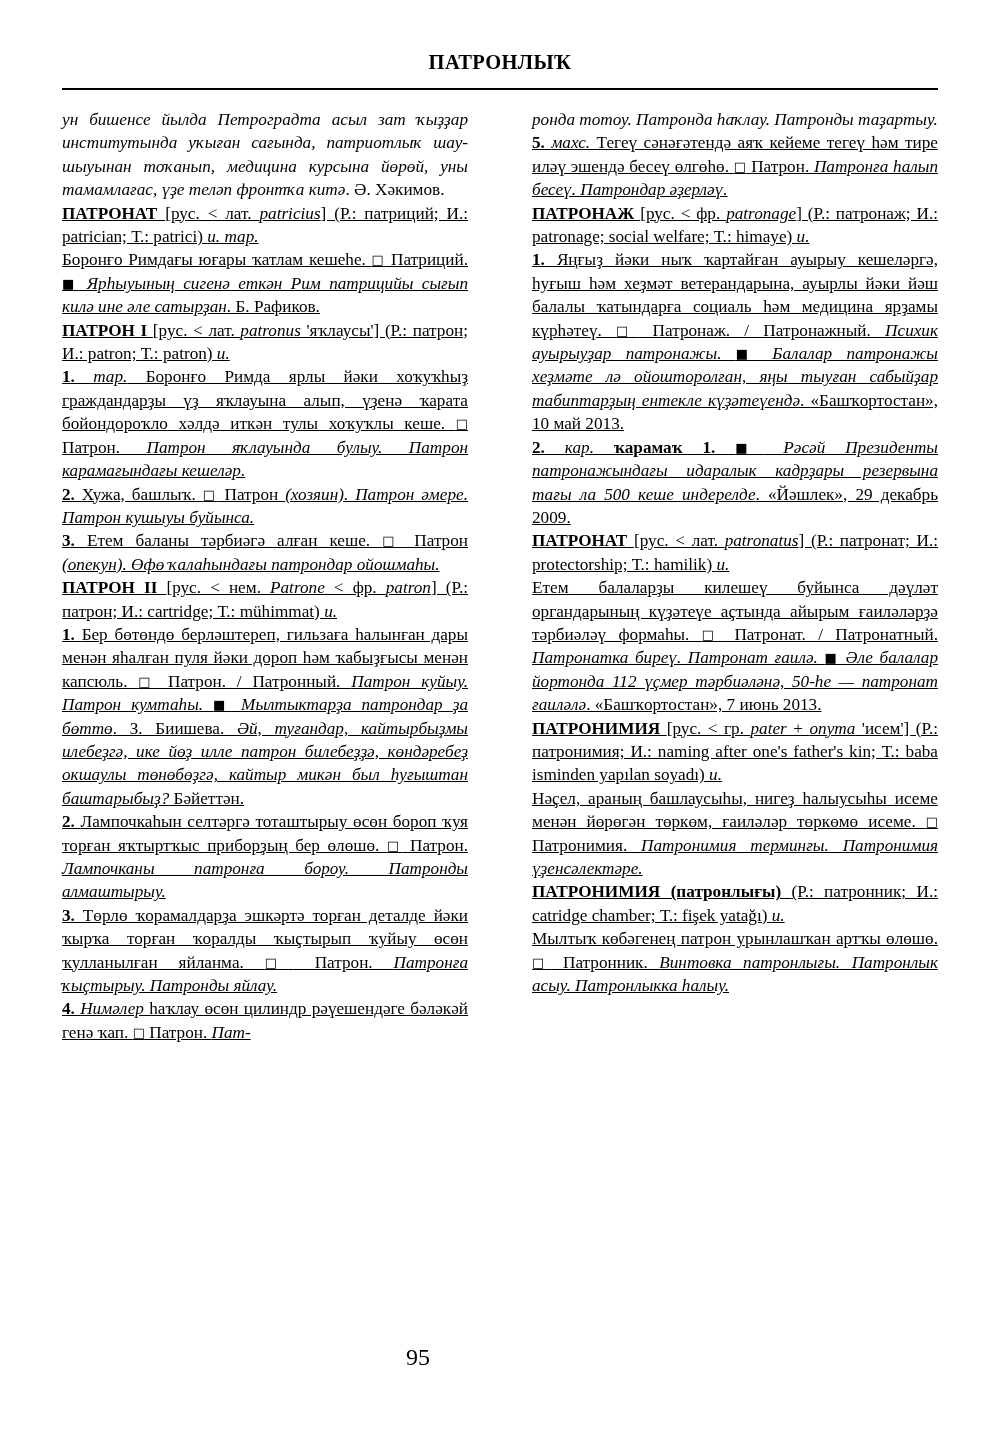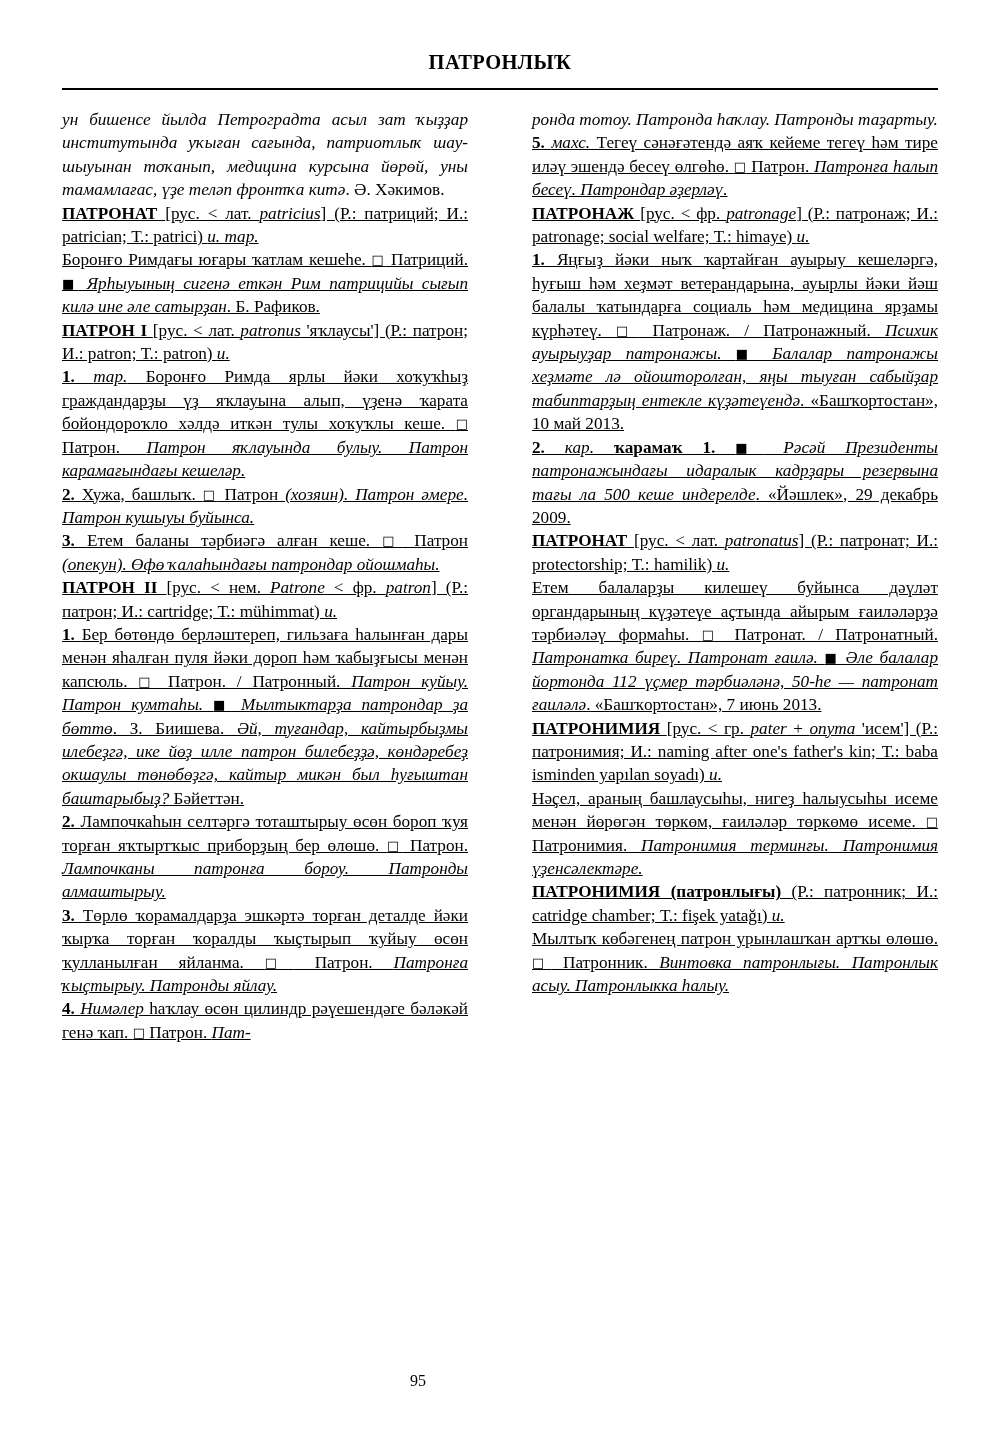--- a/index.html
+++ b/index.html
@@ -84,24 +84,24 @@
   }
   .sq-fill {
     font-family: "DejaVu Sans", sans-serif;
     font-size: 13px;
     line-height: 1;
     vertical-align: 1px;
   }
   .folio {
     position: absolute;
     left: 0;
-    top: 1372px;
+    top: 1344px;
     width: 836px;
     text-align: center;
-    font-size: 16px;
+    font-size: 24px;
   }
 </style>
 </head>
 <body>
 
 <div class="page">
 
   <div class="running-head">ПАТРОНЛЫҠ</div>
 
   <div class="head-rule"></div>

